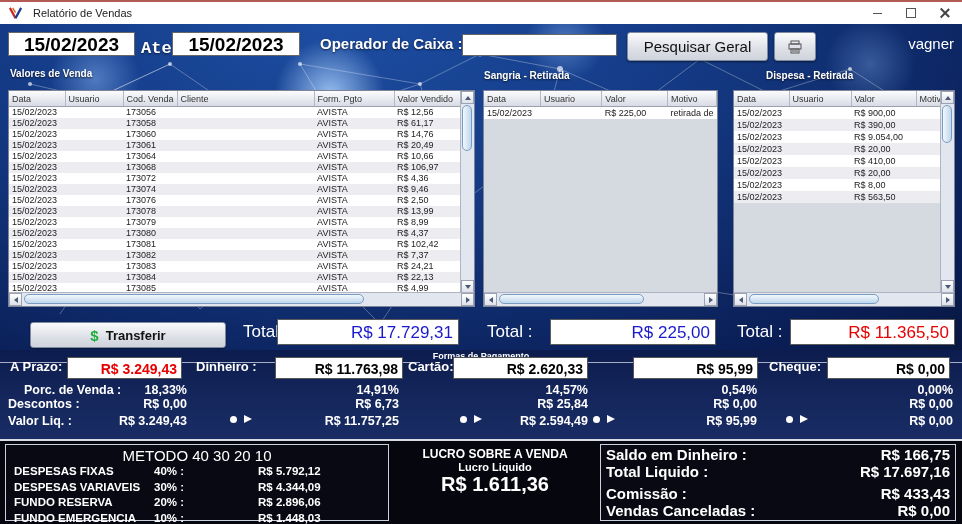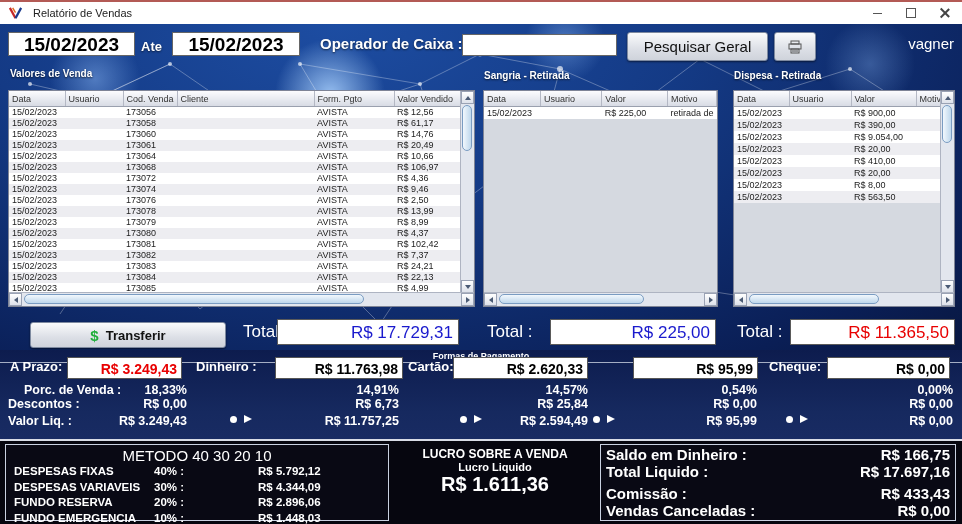--- a/index.html
+++ b/index.html
@@ -153,38 +153,38 @@
         <circle cx="600" cy="250" r="2.5"></circle>
         <circle cx="380" cy="300" r="2"></circle>
       <circle cx="760" cy="275" r="2"></circle>
         <circle cx="880" cy="200" r="2"></circle>
         <circle cx="120" cy="200" r="2.5"></circle>
       <circle cx="290" cy="210" r="2"></circle>
     </g>
   </svg>
 
   <div class="date-box" style="left:8px;top:30px;width:127px;">15/02/2023</div>
-  <span class="lbl" style="left:141px;top:37px;font-size:13px;">Ate</span>
+  <span class="lbl" style="left:141px;top:37px;font-size:17px;font-family:Liberation Mono, monospace;">Ate</span>
   <span class="lbl" style="left:320px;top:33px;font-size:15px;">Operador de Caixa :</span>
   <div class="date-box" style="left:172px;top:30px;width:128px;">15/02/2023</div>
   <input class="op-input" value="" style="">
   <div class="btn search-btn">Pesquisar Geral</div>
   <div class="btn print-btn">
     <svg width="16" height="14" viewBox="0 0 16 14">
       <rect x="4" y="1" width="8" height="3" fill="none" stroke="#555" stroke-width="1"></rect>
       <rect x="2" y="4" width="12" height="5" fill="none" stroke="#555" stroke-width="1"></rect>
       <rect x="4" y="9" width="8" height="4" fill="none" stroke="#555" stroke-width="1"></rect>
       <line x1="5" y1="11" x2="11" y2="11" stroke="#555" stroke-width="1"></line>
     </svg>
   </div>
   <span class="user-label">vagner</span>
 
   <span class="panel-title" style="left:10px;top:66px;">Valores de Venda</span>
   <span class="panel-title" style="left:484px;top:68px;">Sangria - Retirada</span>
-  <span class="panel-title" style="left:734px;top:68px;">Dispesa - Retirada</span>
+  <span class="panel-title" style="left:766px;top:68px;">Dispesa - Retirada</span>
 
   <div class="panel" style="left:8px;top:88px;width:467px;height:217px;">
     <table class="t-main">
       <colgroup>
           <col style="width:56px">
           <col style="width:58px">
           <col style="width:53px">
           <col style="width:137px">
           <col style="width:80px">
           <col style="width:70px">

